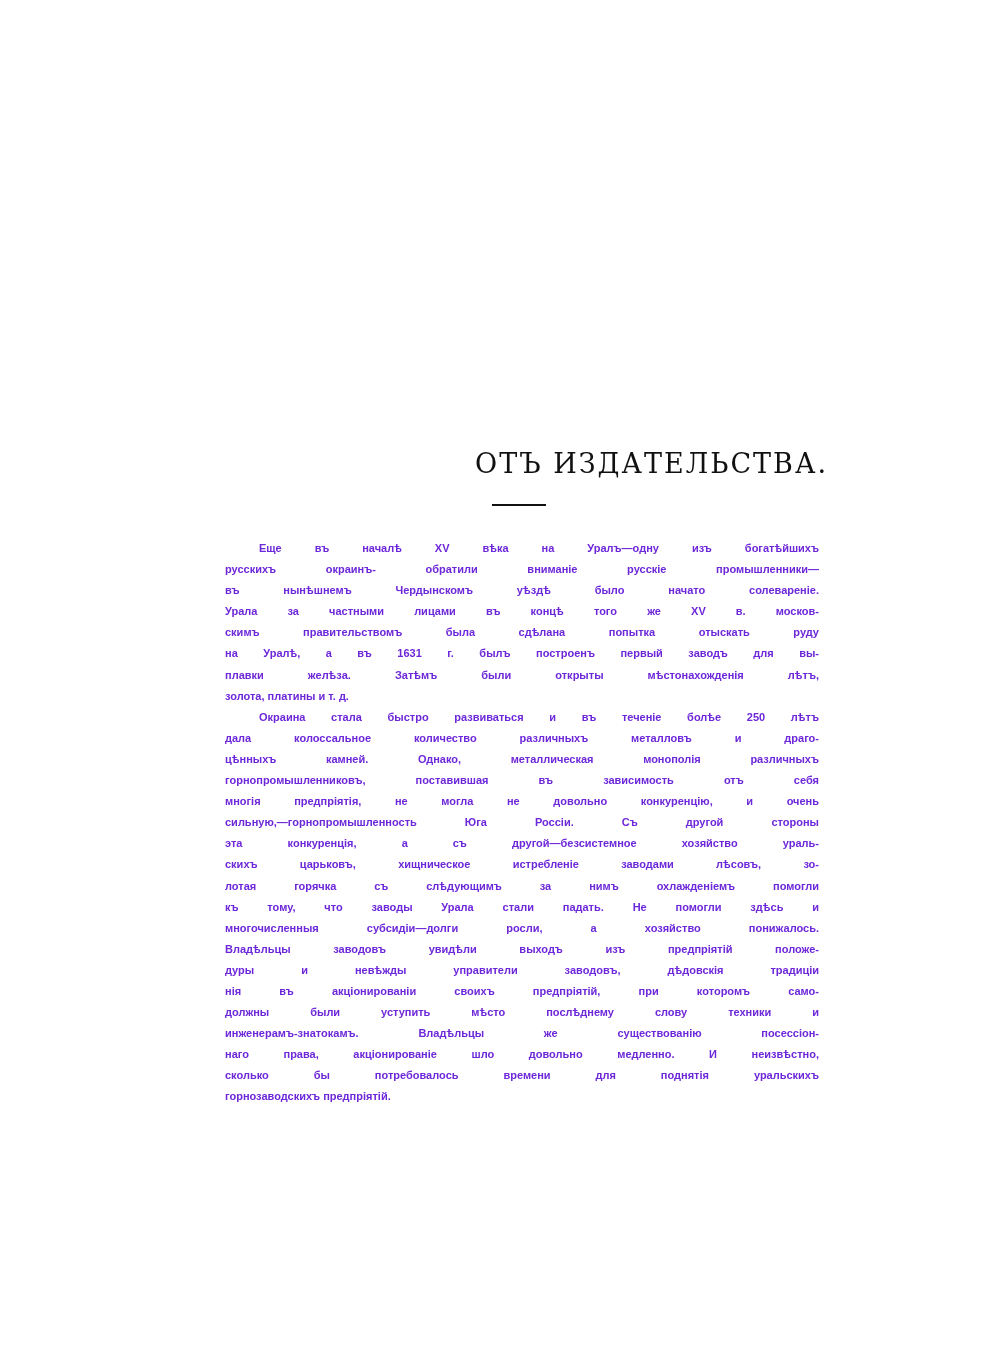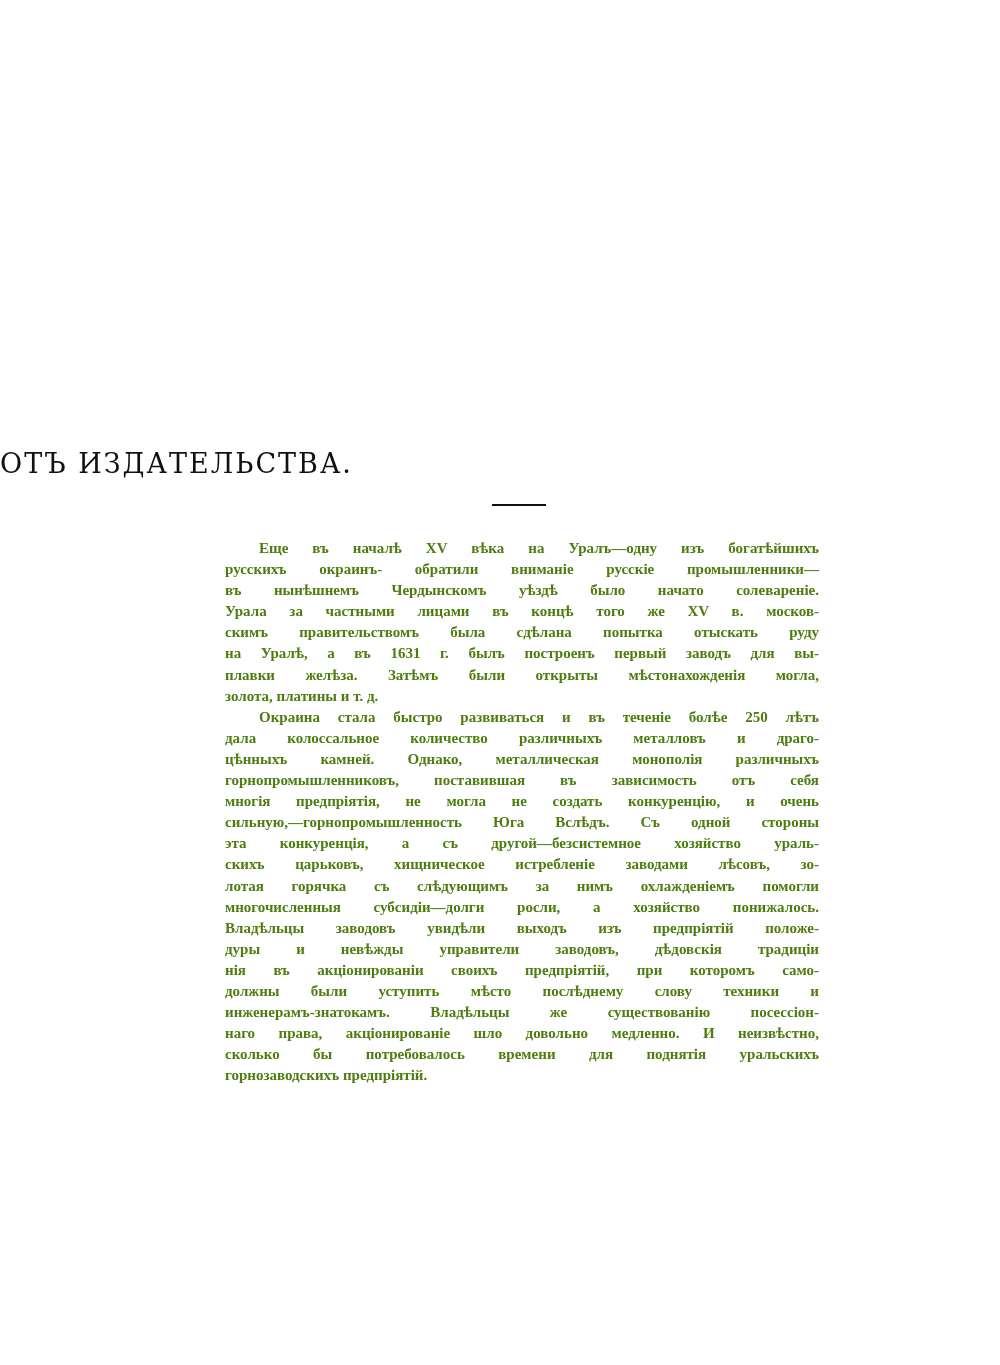--- a/index.html
+++ b/index.html
@@ -19,46 +19,46 @@
       left: 0; top: 0;
       width: 1000px;
       height: 1365px;
       background: #ffffff;
     }
     .title {
       position: absolute;
       left: 0;
       width: 828px;
       top: 448px;
-      text-align: left;
+      text-align: right;
       font-family: "DejaVu Serif", serif;
       font-size: 27px;
       letter-spacing: 2px;
       color: #111;
       margin: 0;
       font-weight: normal;
     }
     .rule {
       position: absolute;
       left: 492px;
       top: 504px;
       width: 54px;
       height: 2px;
       background: #111;
     }
     .body-text {
       position: absolute;
       left: 225px;
       top: 538px;
       width: 594px;
-      font-family: Liberation Serif, serif;
+      font-family: Liberation Sans, sans-serif;
       font-weight: bold;
-      font-size: 15px;
+      font-size: 11px;
       line-height: 21.1px;
-      color: #4d7c0f;
+      color: #6d28d9;
     }
     .line {
       display: block;
       white-space: nowrap;
       text-align: justify;
       text-align-last: justify;
       height: 21.1px;
       overflow: visible;
     }
     .line.last {
@@ -76,33 +76,34 @@
   <div class="rule"></div>
 
   <div class="body-text">
     <div>
       <span class="line indent">Еще въ началѣ XV вѣка на Уралъ—одну изъ богатѣйшихъ</span>
       <span class="line">русскихъ окраинъ- обратили вниманіе русскіе промышленники—</span>
       <span class="line">въ нынѣшнемъ Чердынскомъ уѣздѣ было начато солевареніе.</span>
       <span class="line">Урала за частными лицами въ концѣ того же XV в. москов-</span>
       <span class="line">скимъ правительствомъ была сдѣлана попытка отыскать руду</span>
       <span class="line">на Уралѣ, а въ 1631 г. былъ построенъ первый заводъ для вы-</span>
-      <span class="line">плавки желѣза. Затѣмъ были открыты мѣстонахожденія могла,</span>
+      <span class="line">плавки желѣза. Затѣмъ были открыты мѣстонахожденія лѣтъ,</span>
       <span class="line last">золота, платины и т. д.</span>
     </div>
     <div>
       <span class="line indent">Окраина стала быстро развиваться и въ теченіе болѣе 250 лѣтъ</span>
       <span class="line">дала колоссальное количество различныхъ металловъ и драго-</span>
       <span class="line">цѣнныхъ камней. Однако, металлическая монополія различныхъ</span>
       <span class="line">горнопромышленниковъ, поставившая въ зависимость отъ себя</span>
-      <span class="line">многія предпріятія, не могла не создать конкуренцію, и очень</span>
-      <span class="line">сильную,—горнопромышленность Юга Вслѣдъ. Съ одной стороны</span>
+      <span class="line">многія предпріятія, не могла не довольно конкуренцію, и очень</span>
+      <span class="line">сильную,—горнопромышленность Юга Россіи. Съ другой стороны</span>
       <span class="line">эта конкуренція, а съ другой—безсистемное хозяйство ураль-</span>
       <span class="line">скихъ царьковъ, хищническое истребленіе заводами лѣсовъ, зо-</span>
       <span class="line">лотая горячка съ слѣдующимъ за нимъ охлажденіемъ помогли</span>
+      <span class="line">къ тому, что заводы Урала стали падать. Не помогли здѣсь и</span>
       <span class="line">многочисленныя субсидіи—долги росли, а хозяйство понижалось.</span>
       <span class="line">Владѣльцы заводовъ увидѣли выходъ изъ предпріятій положе-</span>
       <span class="line">дуры и невѣжды управители заводовъ, дѣдовскія традиціи</span>
       <span class="line">нія въ акціонированіи своихъ предпріятій, при которомъ само-</span>
       <span class="line">должны были уступить мѣсто послѣднему слову техники и</span>
       <span class="line">инженерамъ-знатокамъ. Владѣльцы же существованію посессіон-</span>
       <span class="line">наго права, акціонированіе шло довольно медленно. И неизвѣстно,</span>
       <span class="line">сколько бы потребовалось времени для поднятія уральскихъ</span>
       <span class="line last">горнозаводскихъ предпріятій.</span>
     </div>

